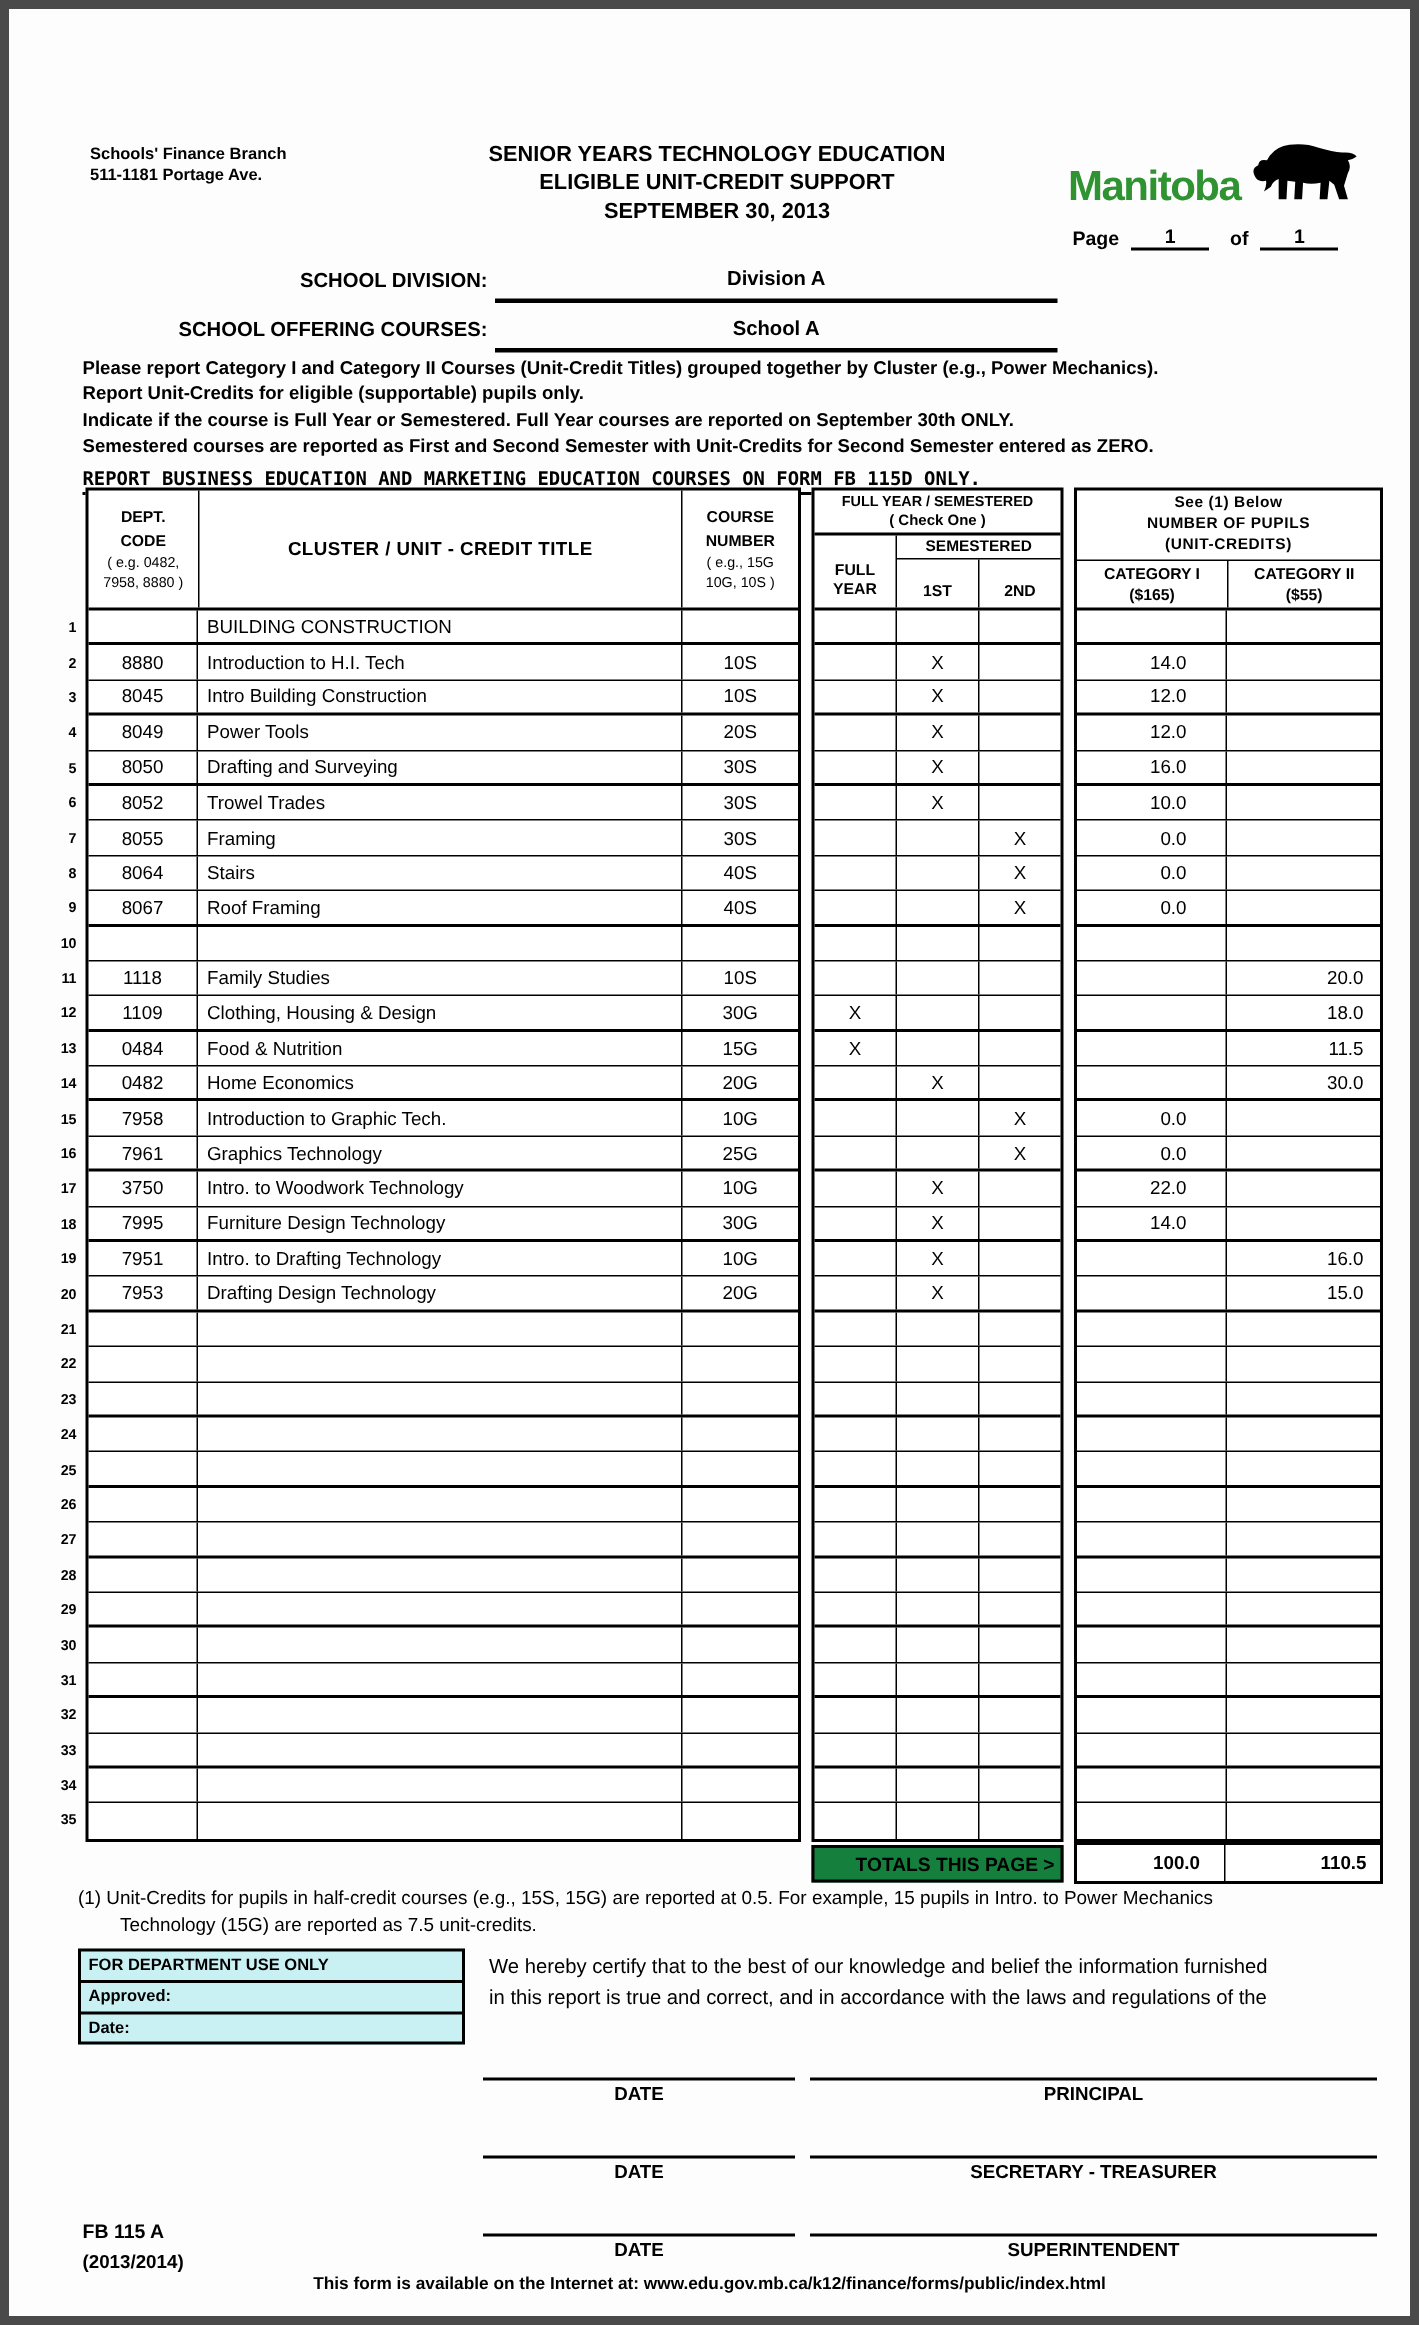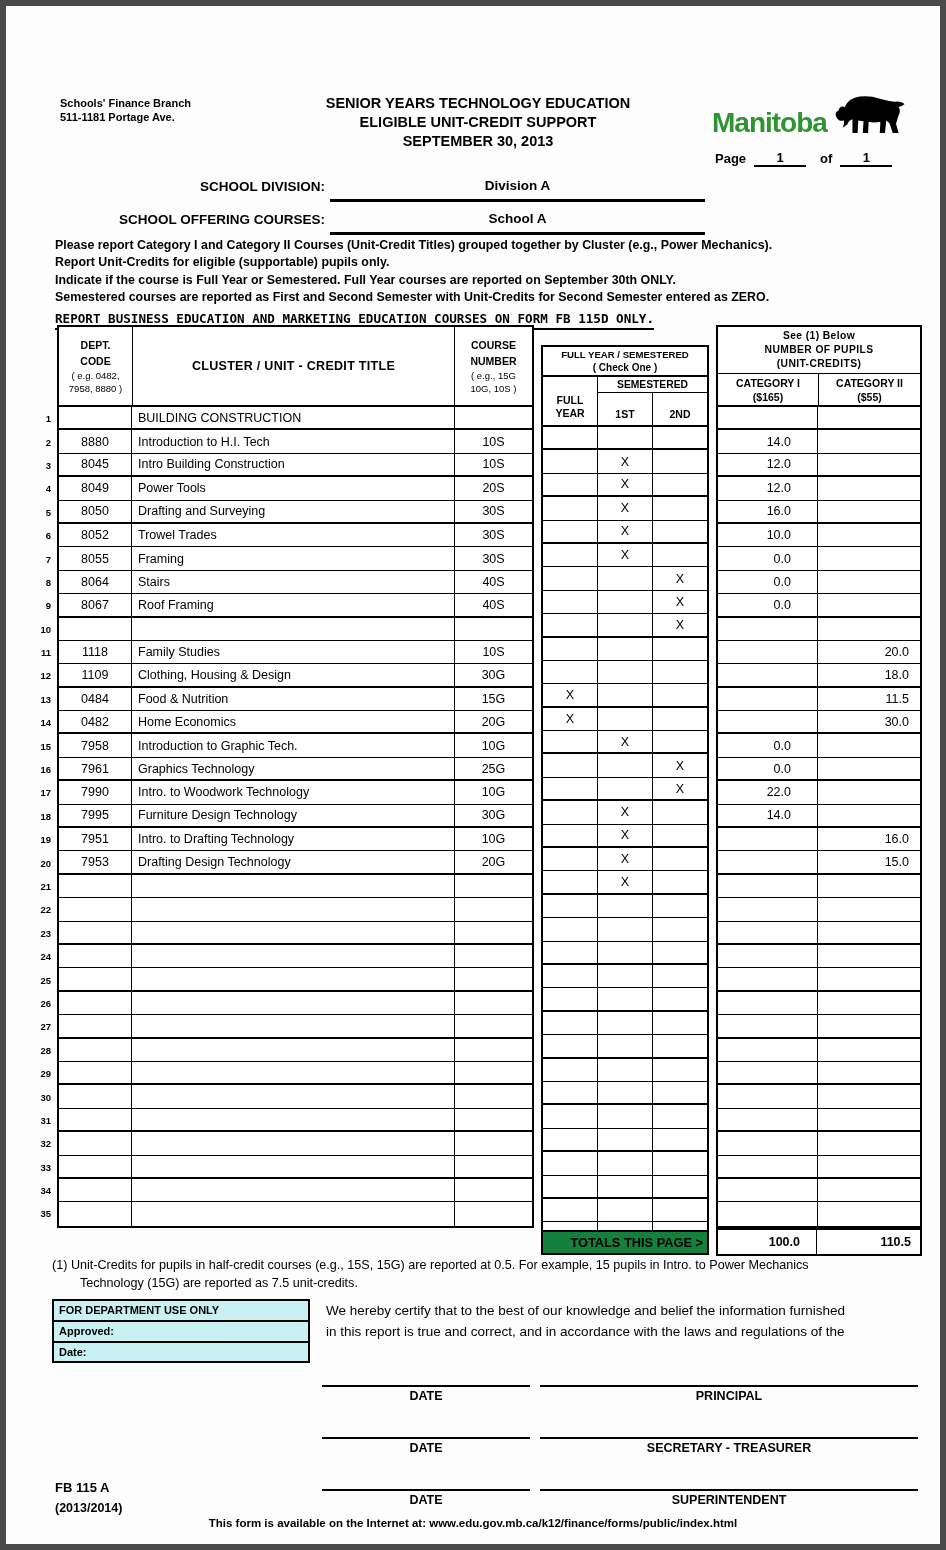--- a/index.html
+++ b/index.html
@@ -31,21 +31,21 @@
   .field-line{left:330px;width:375px;height:21px;border-bottom:3px solid #000;text-align:center;font-size:13.5px;font-weight:bold;}
 
   
   .instructions{left:55px;top:237px;width:860px;font-size:12.4px;font-weight:bold;line-height:17.4px;}
   .instr-report{display:inline-block;margin-top:3px;font-family:"DejaVu Sans Mono", monospace;font-size:12.6px;font-weight:bold;border-bottom:2px solid #000;padding-bottom:1px;}
 
   
   .table-area{left:57px;top:325px;width:866px;height:935px;}
   .sec{position:absolute;top:0;border:2px solid #000;background:#fff;box-sizing:border-box;}
   #sec-main{left:0;width:477px;height:903px;}
-  #sec-check{left:484px;width:168px;height:903px;margin-top:20px;}
+  #sec-check{left:484px;width:168px;height:903px;}
   #sec-pupils{left:659px;width:206px;height:903px;}
   .sec-header{height:80px;box-sizing:border-box;border-bottom:2px solid #000;display:flex;}
   .sec-body{}
 
   
   .h-dept{width:73px;border-right:1px solid #000;display:flex;flex-direction:column;justify-content:center;align-items:center;text-align:center;}
   .h-title{flex:1;border-right:1px solid #000;display:flex;align-items:center;justify-content:center;font-size:12.5px;font-weight:bold;letter-spacing:.3px;}
   .h-course{width:77px;display:flex;flex-direction:column;justify-content:center;align-items:center;text-align:center;}
   .hb{font-size:10.5px;font-weight:bold;line-height:16px;}
   .he{font-size:9.5px;line-height:13px;}
@@ -296,21 +296,21 @@
        <div class="c dept">7958</div>
        <div class="c titlec">Introduction to Graphic Tech.</div>
        <div class="c coursec">10G</div>
      </div>
           <div class="trow thickb">
        <div class="c dept">7961</div>
        <div class="c titlec">Graphics Technology</div>
        <div class="c coursec">25G</div>
      </div>
           <div class="trow">
-       <div class="c dept">7990</div>
+       <div class="c dept">3750</div>
        <div class="c titlec">Intro. to Woodwork Technology</div>
        <div class="c coursec">10G</div>
      </div>
           <div class="trow thickb">
        <div class="c dept">7995</div>
        <div class="c titlec">Furniture Design Technology</div>
        <div class="c coursec">30G</div>
      </div>
           <div class="trow">
        <div class="c dept">7951</div>

